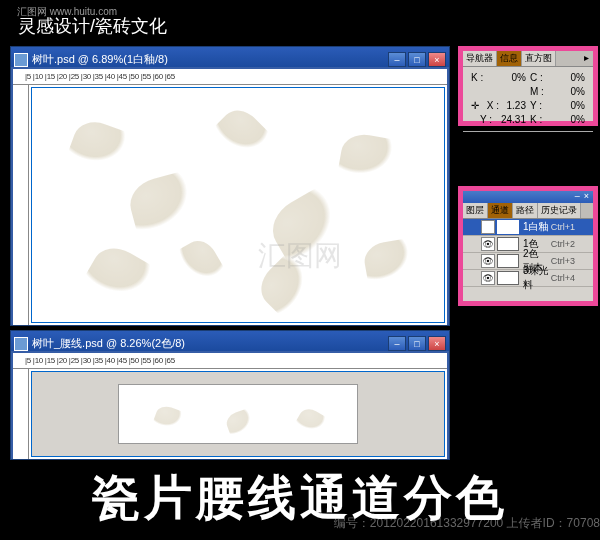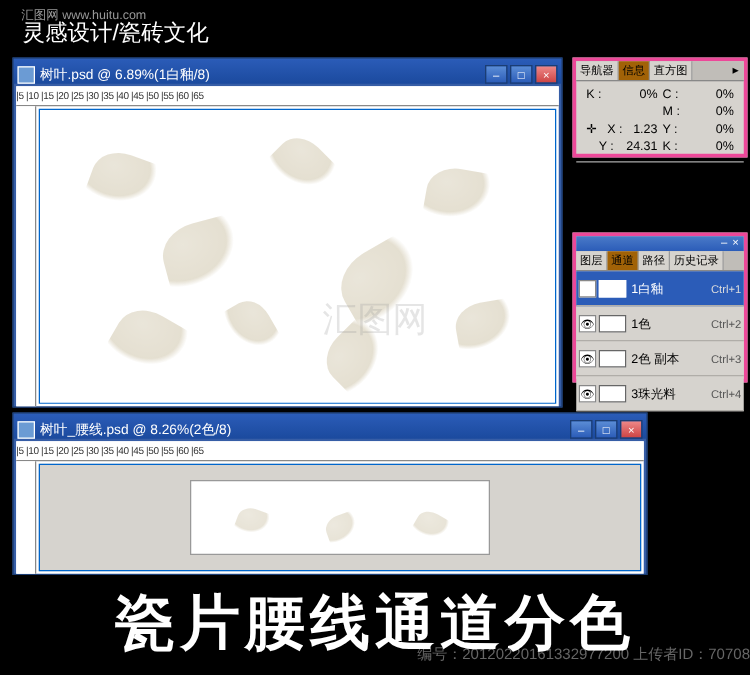--- a/index.html
+++ b/index.html
@@ -4,53 +4,53 @@
 <style>
 *{margin:0;padding:0;box-sizing:border-box;font-family:"SimSun","Microsoft YaHei",sans-serif}
 body{background:#000;width:600px;height:540px;overflow:hidden;position:relative}
 .watermark-top{position:absolute;top:5px;left:17px;color:#999;font-size:10px;z-index:100}
 .page-header{color:#fff;font-size:18px;padding:14px 18px 8px;font-weight:400}
 .workspace{position:relative;width:600px;height:420px;background:#000}
 
 
 .doc-win{position:absolute;background:#365DA6;border:1px solid #1b3d73}
 .doc-main{left:10px;top:0;width:440px;height:280px}
-.doc-sub{left:10px;top:284px;width:508px;height:130px}
+.doc-sub{left:10px;top:284px;width:440px;height:130px}
 .titlebar{height:20px;background:linear-gradient(#2b5cb8,#1b4a9e);display:flex;align-items:flex-end;padding:0 3px;color:#fff;font-size:11px}
 .titlebar .ico{width:14px;height:14px;background:#6b9bd4;margin-right:4px;border:1px solid #fff}
 .titlebar-text{flex:1;white-space:nowrap;overflow:hidden}
 .win-btns{display:flex;gap:2px}
 .win-btn{width:18px;height:15px;background:linear-gradient(#5b8dd6,#2b5cb8);border:1px solid #1b3d73;color:#fff;font-size:9px;display:flex;align-items:center;justify-content:center;cursor:pointer}
 .win-btn.close{background:linear-gradient(#e88,#c44)}
 .rulers-area{position:relative;background:#fff;margin:2px}
-.ruler-h{height:16px;background:#fff;border-bottom:1px solid #888;font-size:8px;white-space:nowrap;overflow:hidden;color:#333;letter-spacing:-0.3px;padding-left:0;line-height:16px}
+.ruler-h{height:16px;background:#fff;border-bottom:1px solid #888;font-size:8px;white-space:nowrap;overflow:hidden;color:#333;letter-spacing:-0.3px;padding-left:12px;line-height:16px}
 .ruler-v{position:absolute;left:0;top:16px;bottom:0;width:16px;background:#fff;border-right:1px solid #888;font-size:8px;color:#333;writing-mode:vertical-lr}
 .canvas-area{position:absolute;left:18px;top:18px;right:2px;bottom:2px;background:#fff;border:1px solid #0066cc;display:flex;align-items:center;justify-content:center}
 .canvas-main{background:#fff;position:relative;width:100%;height:100%}
 .leaves{position:absolute;inset:0;opacity:0.35}
 .leaf{position:absolute;width:50px;height:40px;background:radial-gradient(ellipse at 30% 30%,#c4b896,#b5a67d 60%,transparent 70%);border-radius:50% 10% 50% 10%;transform-origin:center}
 .sub-canvas{width:240px;height:60px;background:#fff;border:1px solid #999;margin:10px auto;position:relative}
 
 
-.panel{position:absolute;background:#d6d3ce;border:3px solid #ec4899;font-size:10px}
+.panel{position:absolute;background:#d6d3ce;border:5px solid #ec4899;font-size:10px}
 .info-panel{right:2px;top:0;width:140px;height:80px}
 .panel-tabs{display:flex;background:#c0bdb8;border-bottom:1px solid #888;height:16px}
 .tab{padding:1px 6px;font-size:10px;border-right:1px solid #999;background:#d6d3ce;cursor:pointer;white-space:nowrap}
 .tab.active{background:#a16207}
 .tab.mini{padding:1px 3px;font-size:9px}
 .close-x{margin-left:auto;padding:1px 4px;cursor:pointer}
 .info-body{padding:4px 6px;font-size:10px;line-height:14px;display:flex}
 .info-col{flex:1}
 .info-row{display:flex;justify-content:space-between;padding:0 2px}
 
 .channels-panel{right:2px;top:140px;width:140px;height:120px}
 .panel-titlebar{height:12px;background:linear-gradient(#4a7ac8,#2b5cb8);display:flex;justify-content:flex-end;padding:0 2px}
 .panel-titlebar span{color:#fff;font-size:9px;cursor:pointer;padding:0 2px}
 .channel-list{background:#d6d3ce}
-.channel-row{display:flex;align-items:center;height:28px;border-bottom:1px solid #b0ada8;padding:0 2px;cursor:pointer}
+.channel-row{display:flex;align-items:center;height:17px;border-bottom:1px solid #b0ada8;padding:0 18px;cursor:pointer}
 .channel-row.sel{background:#2b5cb8;color:#fff}
 .eye{width:14px;height:14px;border:1px solid #888;background:#fff;margin-right:2px;font-size:9px;text-align:center;line-height:12px}
 .thumb{width:22px;height:14px;background:#fff;border:1px solid #666;margin-right:4px}
 .thumb.sel{border-color:#fff}
 .ch-name{flex:1;font-size:10px}
 .ch-key{font-size:9px;color:#555}
 .channel-row.sel .ch-key{color:#ddd}
 
 
 .big-title{position:absolute;bottom:10px;left:0;right:0;text-align:center;color:#fff;font-size:48px;font-weight:700;letter-spacing:4px}

